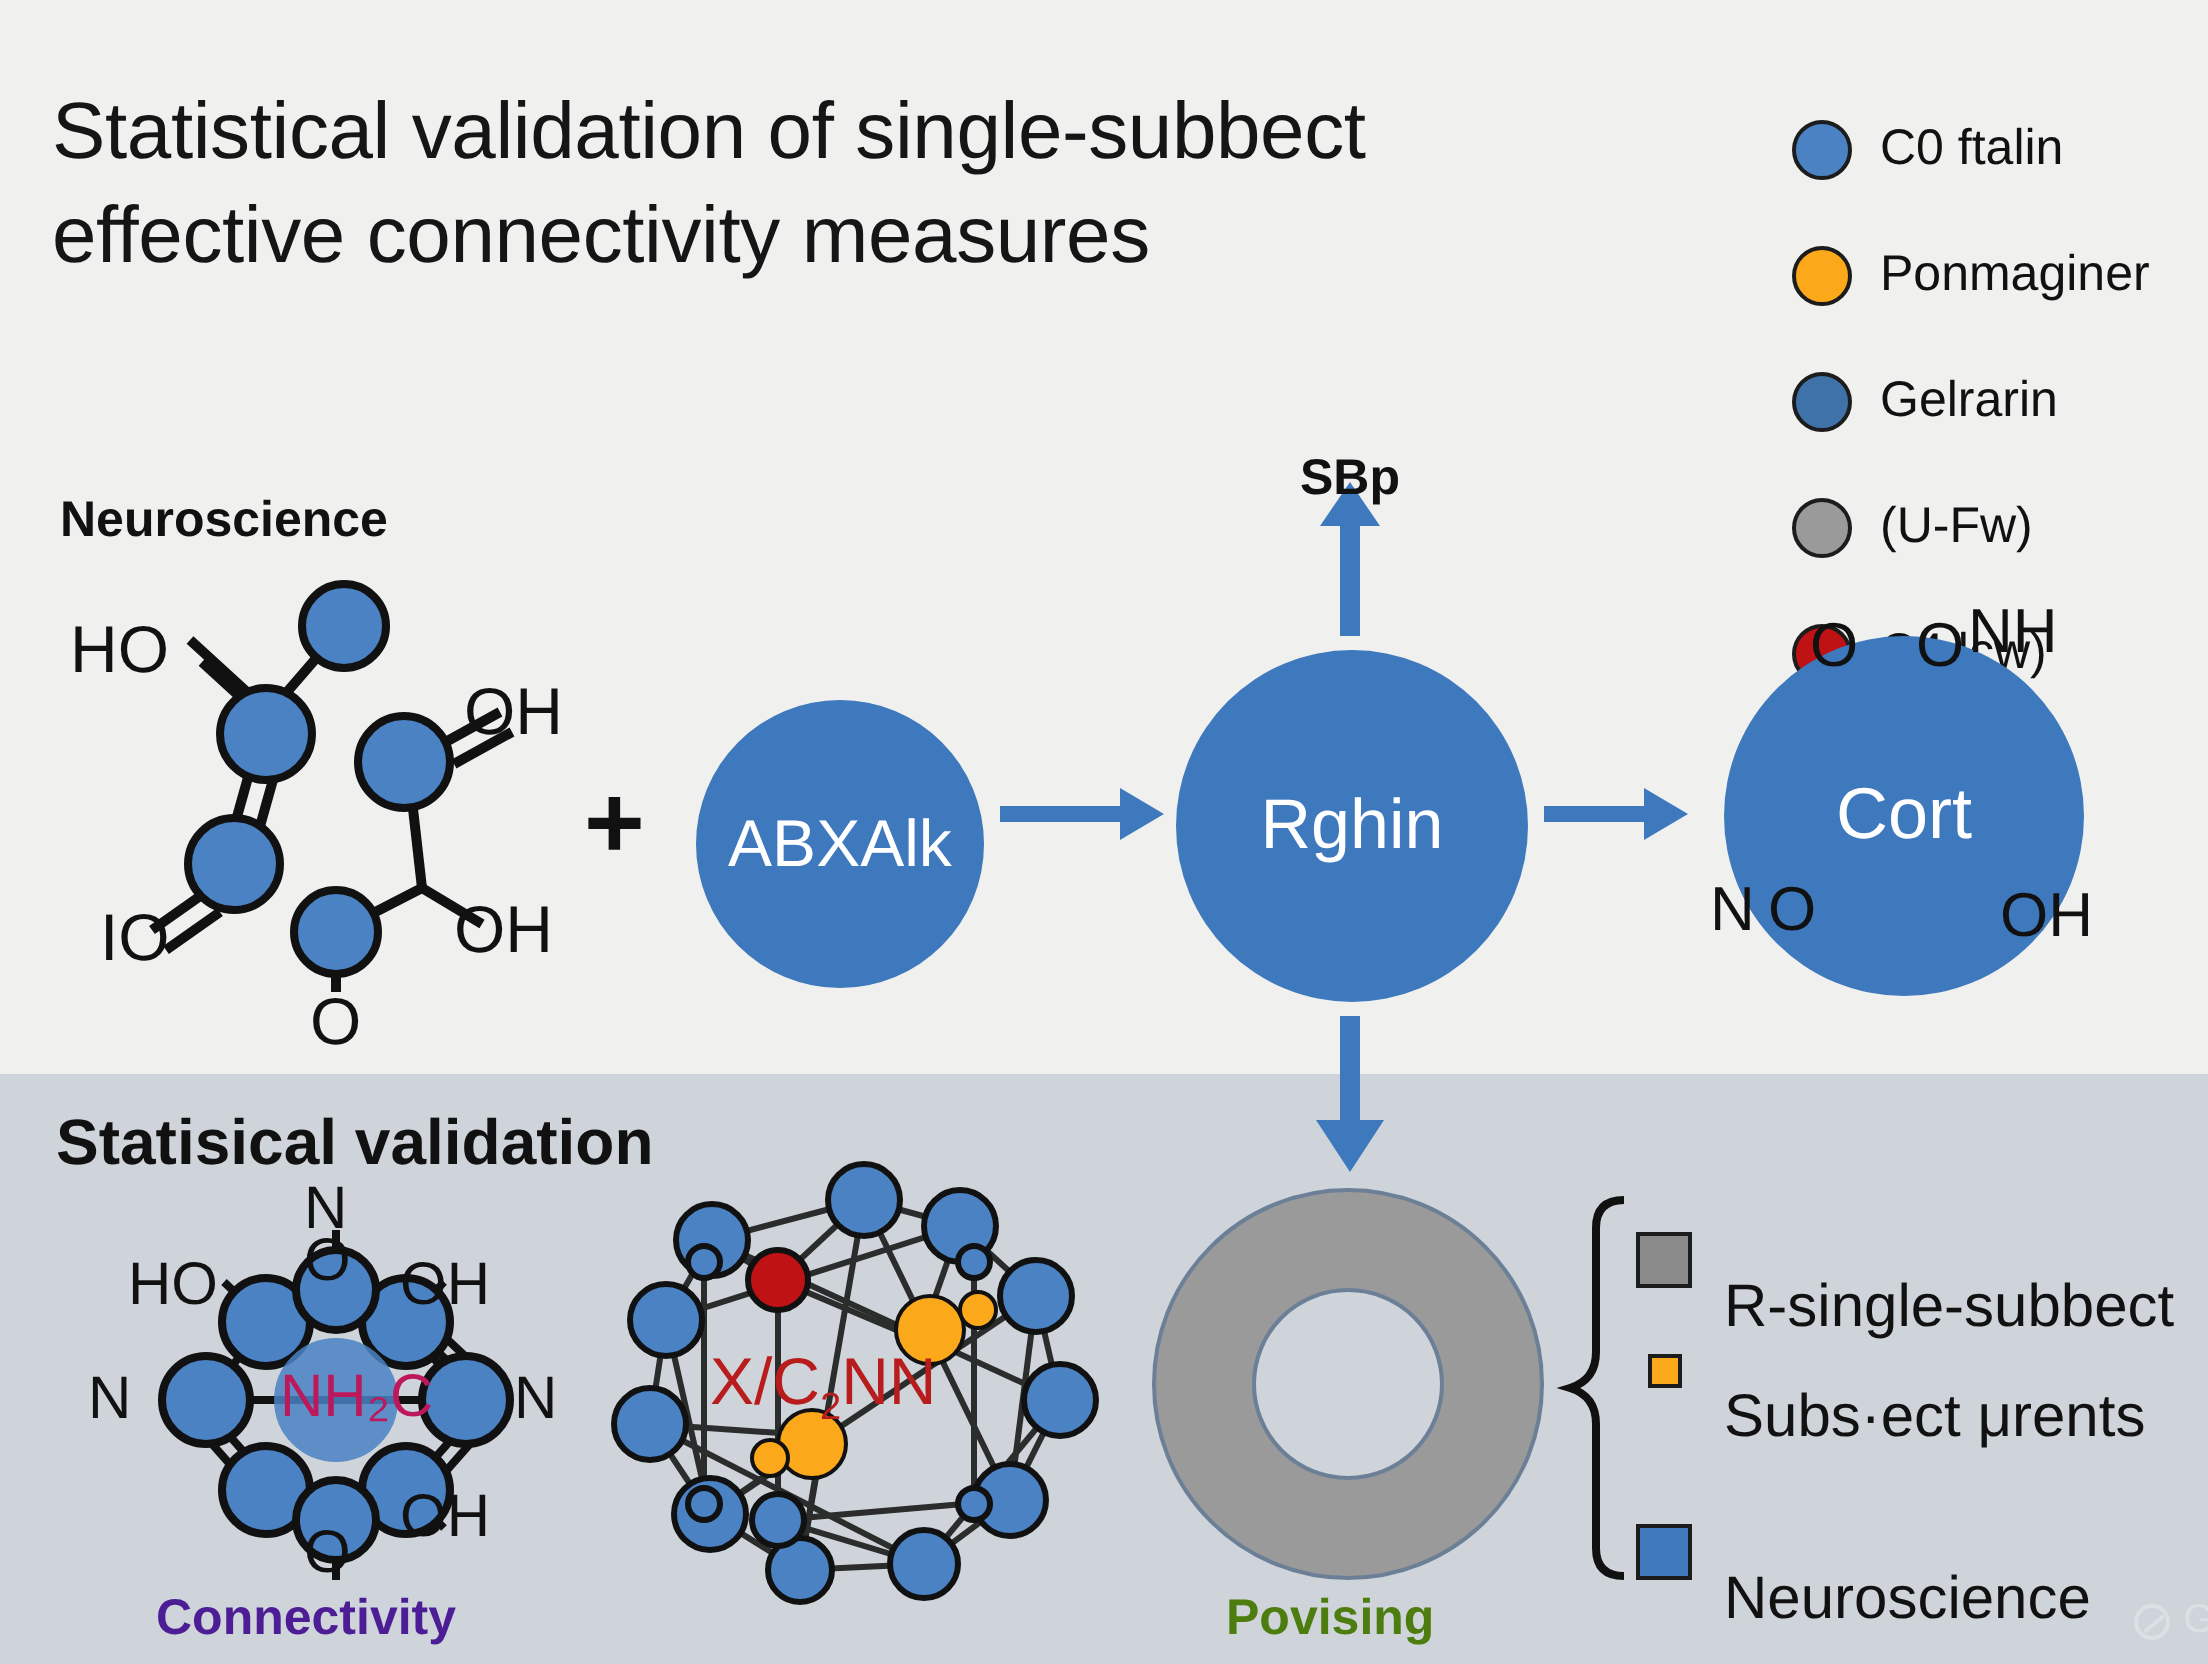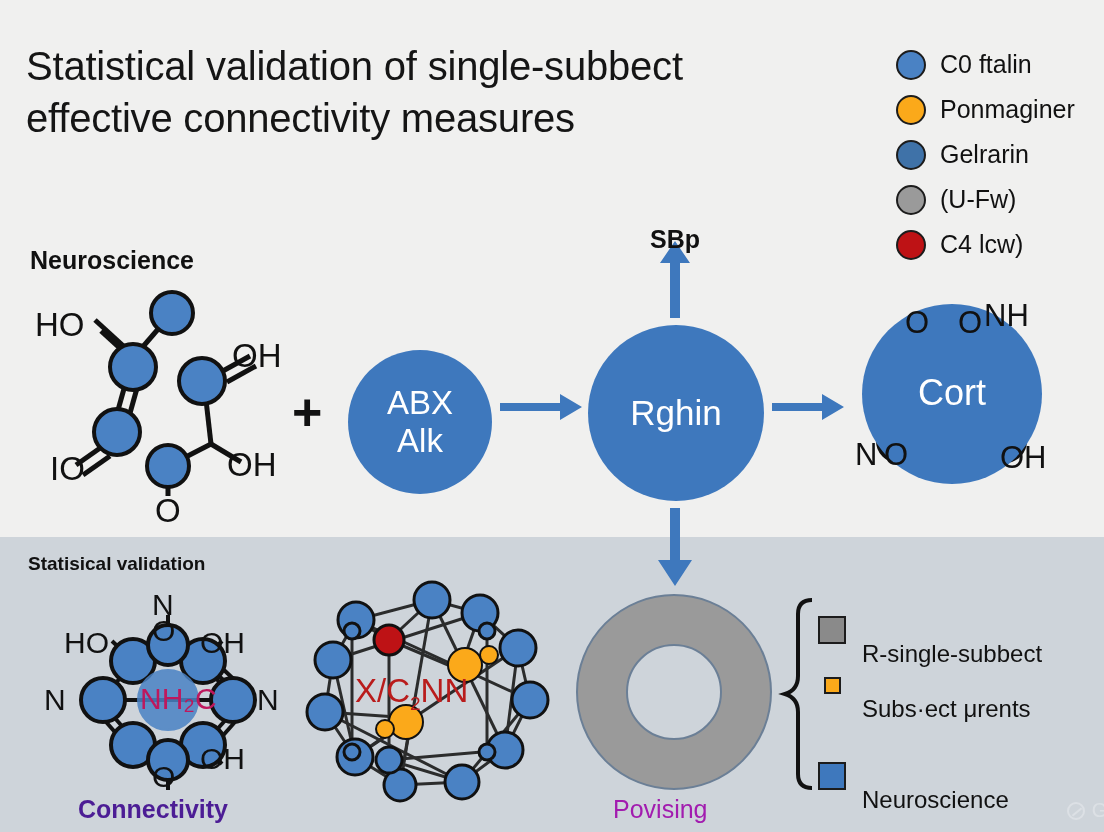--- a/index.html
+++ b/index.html
@@ -14,51 +14,51 @@
   .band-bottom{position:absolute;left:0;top:537px;width:1104px;height:295px;background:#ced4da;}
 
   .title{
     position:absolute;left:26px;top:40px;width:800px;
     font-size:40px;line-height:52px;color:#151515;font-weight:400;
     letter-spacing:-0.2px;
   }
 
   
   .legend-top{position:absolute;left:896px;top:42px;}
-  .legend-top .row{display:flex;align-items:center;height:45px;}
+  .legend-top .row{display:flex;height:45px;margin-top:18px;}
   .legend-top .dot{
     width:30px;height:30px;border-radius:50%;
     border:2px solid #1c1c1c;box-sizing:border-box;flex:0 0 auto;
   }
   .legend-top .lbl{margin-left:14px;font-size:25px;color:#111;white-space:nowrap;}
 
   .legend-bottom{position:absolute;left:818px;top:605px;}
   .legend-bottom .row{display:flex;align-items:center;}
   .legend-bottom .sq{border:2px solid #1c1c1c;box-sizing:border-box;flex:0 0 auto;}
-  .legend-bottom .lbl{margin-left:16px;font-size:24px;color:#111;white-space:nowrap;margin-top:48px;}
+  .legend-bottom .lbl{margin-left:16px;font-size:30px;color:#111;white-space:nowrap;margin-top:48px;}
 
   
   .circ{
     position:absolute;border-radius:50%;background:#3e78bd;
-    display:flex;flex-direction:column;align-items:center;justify-content:center;
+    display:flex;flex-direction:row;align-items:center;justify-content:center;
     color:#fff;text-align:center;
   }
   .circ-abx{left:348px;top:350px;width:144px;height:144px;font-size:33px;line-height:38px;}
   .circ-rghin{left:588px;top:325px;width:176px;height:176px;font-size:35px;}
-  .circ-cort{left:862px;top:304px;width:180px;height:180px;font-size:36px;}
+  .circ-cort{left:862px;top:318px;width:180px;height:180px;font-size:36px;}
   .cort-lbl{position:absolute;left:50%;top:50%;transform:translate(-50%,-52%);color:#fff;font-size:36px;}
 
   .plus{position:absolute;left:292px;top:386px;font-size:52px;font-weight:700;color:#111;line-height:1;}
   .sbp{position:absolute;left:650px;top:225px;font-size:25px;font-weight:700;color:#111;}
 
   
   .h-neuro{position:absolute;left:30px;top:246px;font-size:25px;font-weight:700;color:#111;}
-  .h-stat{position:absolute;left:28px;top:553px;font-size:19px;font-weight:700;color:#111;}
+  .h-stat{position:absolute;left:28px;top:553px;font-size:32px;font-weight:700;color:#111;}
   .cap-conn{position:absolute;left:78px;top:795px;font-size:25px;font-weight:700;color:#4c1d95;}
-  .cap-pov{position:absolute;left:613px;top:795px;font-size:25px;font-weight:400;color:#a21caf;}
+  .cap-pov{position:absolute;left:613px;top:795px;font-size:25px;font-weight:700;color:#4d7c0f;}
 
   .donut{
     position:absolute;left:576px;top:594px;width:196px;height:196px;border-radius:50%;
     background:#9a9a9a;border:2px solid #6b7f96;box-sizing:border-box;
   }
   .donut-hole{
     position:absolute;left:50%;top:50%;transform:translate(-50%,-50%);
     width:96px;height:96px;border-radius:50%;background:#ced4da;border:2px solid #6b7f96;
     box-sizing:border-box;
   }

